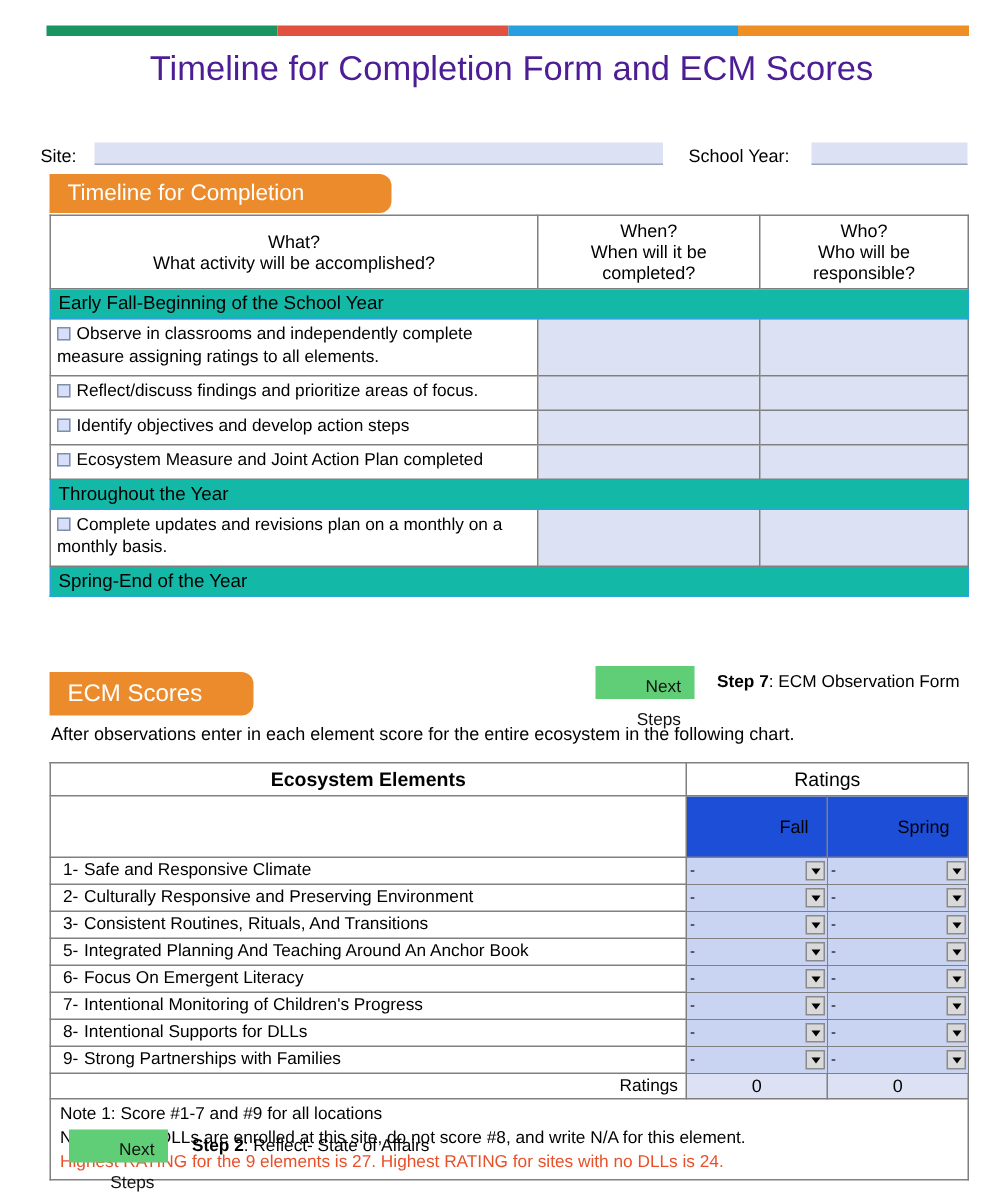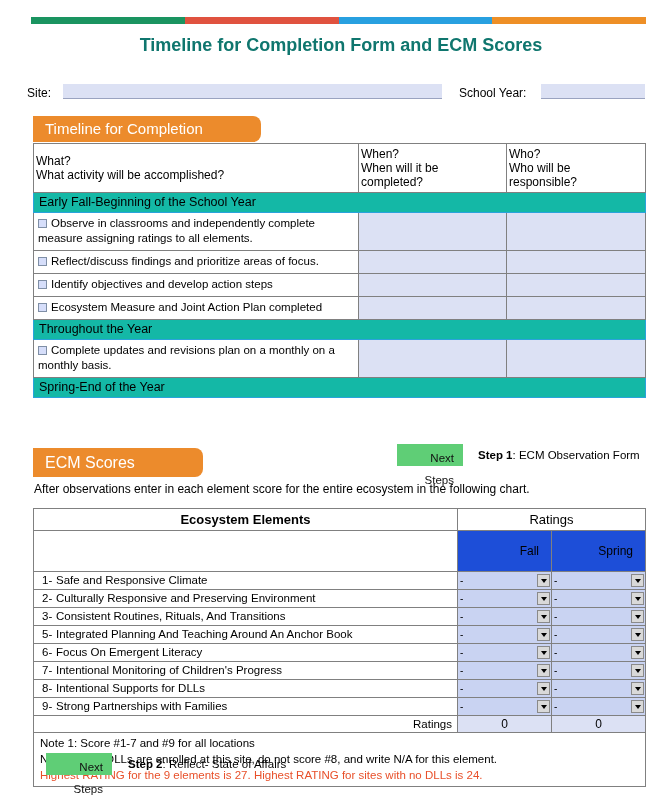--- a/index.html
+++ b/index.html
@@ -26,33 +26,33 @@
     display: flex;
   }
   .topbar span { flex: 1 1 25%; height: 100%; display: block; }
 
   
   .page-title {
     position: absolute;
     left: 31px;
     top: 28px;
     width: 620px;
-    font-size: 18px;
+    font-size: 23px;
     line-height: 34px;
-    color: #0f766e;
-    font-weight: bold;
+    color: #4c1d95;
+    font-weight: normal;
     letter-spacing: 0px;
     text-align: center;
     white-space: nowrap;
   }
 
   
   .field-row {
     position: absolute;
-    top: 84px;
+    top: 95px;
     left: 0;
     width: 659px;
     height: 18px;
     font-size: 12px;
   }
   .field-label {
     position: absolute;
     font-size: 12px;
     font-weight: normal;
     line-height: 16px;
@@ -81,42 +81,42 @@
     background: #ec8b2c;
     color: #ffffff;
     border-radius: 0 8px 8px 0;
     font-size: 15px;
     line-height: 22px;
     padding: 2px 4px 2px 12px;
     box-sizing: border-box;
     white-space: nowrap;
   }
   .banner-timeline { left: 33px; top: 116px; width: 228px; height: 26px; }
-  .banner-ecm      { left: 33px; top: 448px; width: 170px; height: 29px; font-size: 16px; line-height: 25px; }
+  .banner-ecm      { left: 33px; top: 448px; width: 136px; height: 29px; font-size: 16px; line-height: 25px; }
 
   
   table.grid {
     position: absolute;
     border-collapse: collapse;
     table-layout: fixed;
     font-size: 11.5px;
     background: #ffffff;
   }
   table.grid td, table.grid th {
     border: 1px solid #808080;
     padding: 0;
     vertical-align: top;
     background: #ffffff;
     font-weight: normal;
   }
 
   
   .tbl-timeline { left: 33px; top: 143px; width: 612px; }
   .tbl-timeline .hdr td {
-    text-align: left;
+    text-align: center;
     vertical-align: middle;
     font-size: 12px;
     line-height: 14px;
     padding: 3px 2px;
     background: #ffffff;
   }
   .tbl-timeline .section td {
     background: #14b8a6;
     color: #000000;
     font-size: 12.5px;
@@ -372,21 +372,21 @@
     </tr>
 
     <tr class="section">
       <td colspan="3">Spring-End of the Year</td>
     </tr>
   </tbody>
 </table>
 
 <div class="steprow step1-wrap">
   <button class="btn-next">Next Steps</button>
-  <span class="step-label"><b>Step 1</b><span>: ECM Observation Form</span></span>
+  <span class="step-label"><b>Step 7</b><span>: ECM Observation Form</span></span>
 </div>
 
 <div class="banner banner-ecm">ECM Scores</div>
 <div class="ecm-intro">After observations enter in each element score for the entire ecosystem in the following chart.</div>
 
 <table class="grid tbl-ecm">
   <colgroup>
     <col style="width:424px">
       <col style="width:94px">
       <col style="width:94px">

